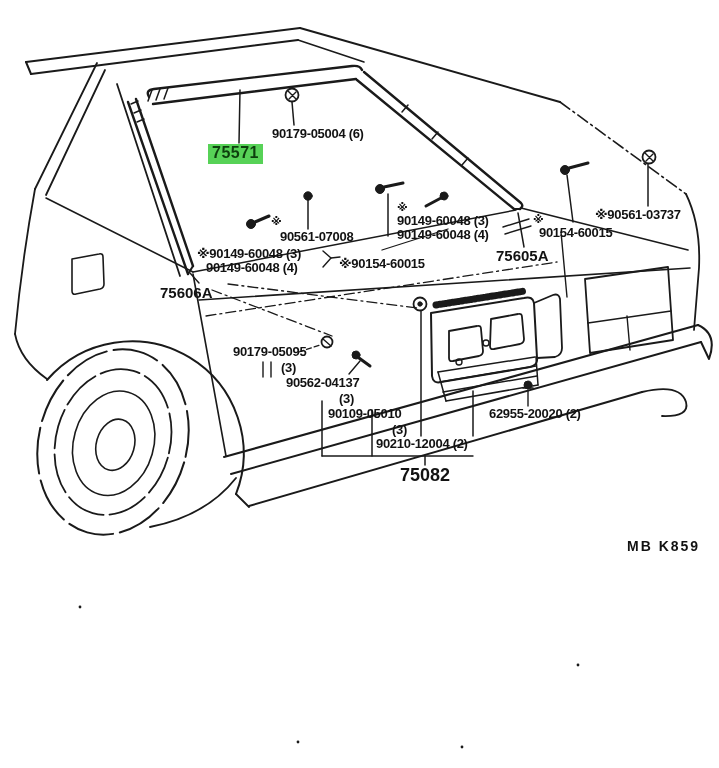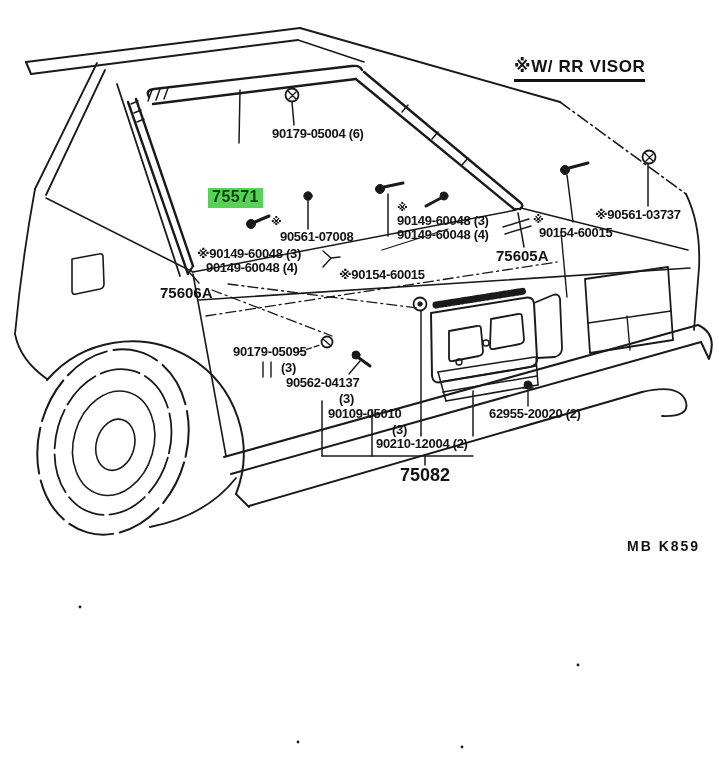--- a/index.html
+++ b/index.html
@@ -3,21 +3,21 @@
 <meta charset="utf-8">
 <style>
   html,body{margin:0;padding:0;background:#ffffff;}
   .stage{position:relative;width:719px;height:768px;background:#ffffff;overflow:hidden;
          font-family:"Liberation Sans","DejaVu Sans",sans-serif;}
   .stage svg{position:absolute;left:0;top:0;}
   .lbl{position:absolute;font-weight:bold;font-size:13px;line-height:1.05;color:#121212;
        letter-spacing:-0.3px;white-space:nowrap;z-index:2;}
   .sym{font-size:11px;letter-spacing:0;}
   .lg{font-size:15px;letter-spacing:0;}
-  .hl{background:#57d257;color:#0d3f0d;padding:1px 4px 2px 4px;font-size:16px;letter-spacing:0.5px;margin-top:44px;}
+  .hl{background:#57d257;color:#0d3f0d;padding:1px 4px 2px 4px;font-size:16px;letter-spacing:0.5px;}
   .visor{font-size:17px;letter-spacing:0.6px;border-bottom:3px solid #121212;padding-bottom:3px;}
   .code{font-size:14px;letter-spacing:2px;padding-left:8px;}
 </style>
 </head>
 <body>
 
 <div class="stage">
 
   <svg width="719" height="768" viewBox="0 0 719 768">
     <g fill="none" stroke="#1a1a1a" stroke-linecap="round" stroke-linejoin="round">
@@ -163,31 +163,30 @@
 
       <g fill="#1a1a1a" stroke="none">
         <circle cx="80" cy="607" r="1.4"></circle>
         <circle cx="298" cy="742" r="1.4"></circle>
         <circle cx="462" cy="747" r="1.4"></circle>
         <circle cx="578" cy="665" r="1.4"></circle>
       </g>
     </g>
   </svg>
 
-  <div class="lbl visor" style="left:514px;top:58px">※W/ RR VISOR</div>
 
   <div class="lbl" style="left:272px;top:127px">90179-05004 (6)</div>
   <div class="lbl hl" style="left:208px;top:144px">75571</div>
 
   <div class="lbl sym" style="left:271px;top:216px">※</div>
   <div class="lbl" style="left:280px;top:230px">90561-07008</div>
 
   <div class="lbl" style="left:197px;top:247px">※90149-60048 (3)</div>
   <div class="lbl" style="left:206px;top:261px">90149-60048 (4)</div>
-  <div class="lbl" style="left:339px;top:268px">※90154-60015</div>
+  <div class="lbl" style="left:339px;top:257px">※90154-60015</div>
 
   <div class="lbl sym" style="left:397px;top:202px">※</div>
   <div class="lbl" style="left:397px;top:214px">90149-60048 (3)</div>
   <div class="lbl" style="left:397px;top:228px">90149-60048 (4)</div>
 
   <div class="lbl sym" style="left:533px;top:214px">※</div>
   <div class="lbl" style="left:539px;top:226px">90154-60015</div>
   <div class="lbl" style="left:595px;top:208px">※90561-03737</div>
 
   <div class="lbl lg" style="left:496px;top:248px">75605A</div>

